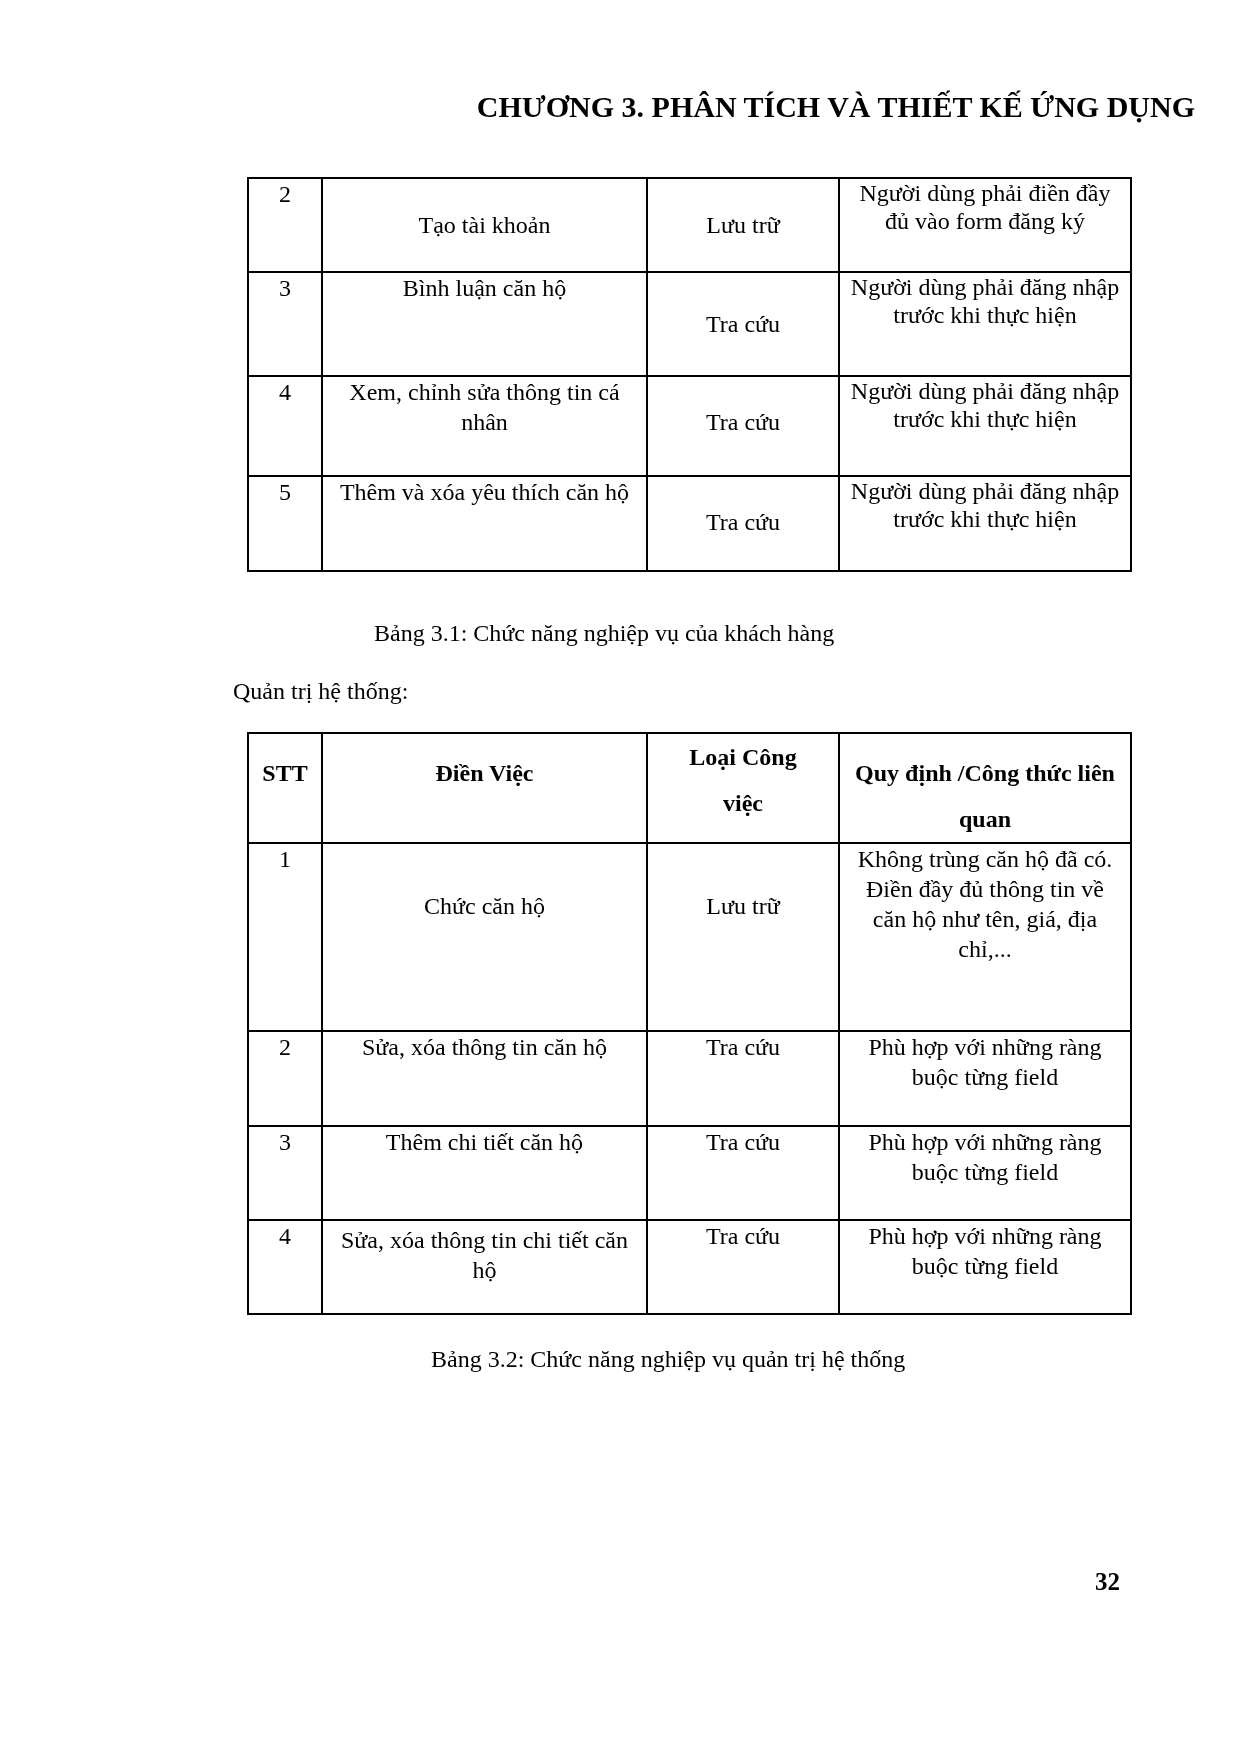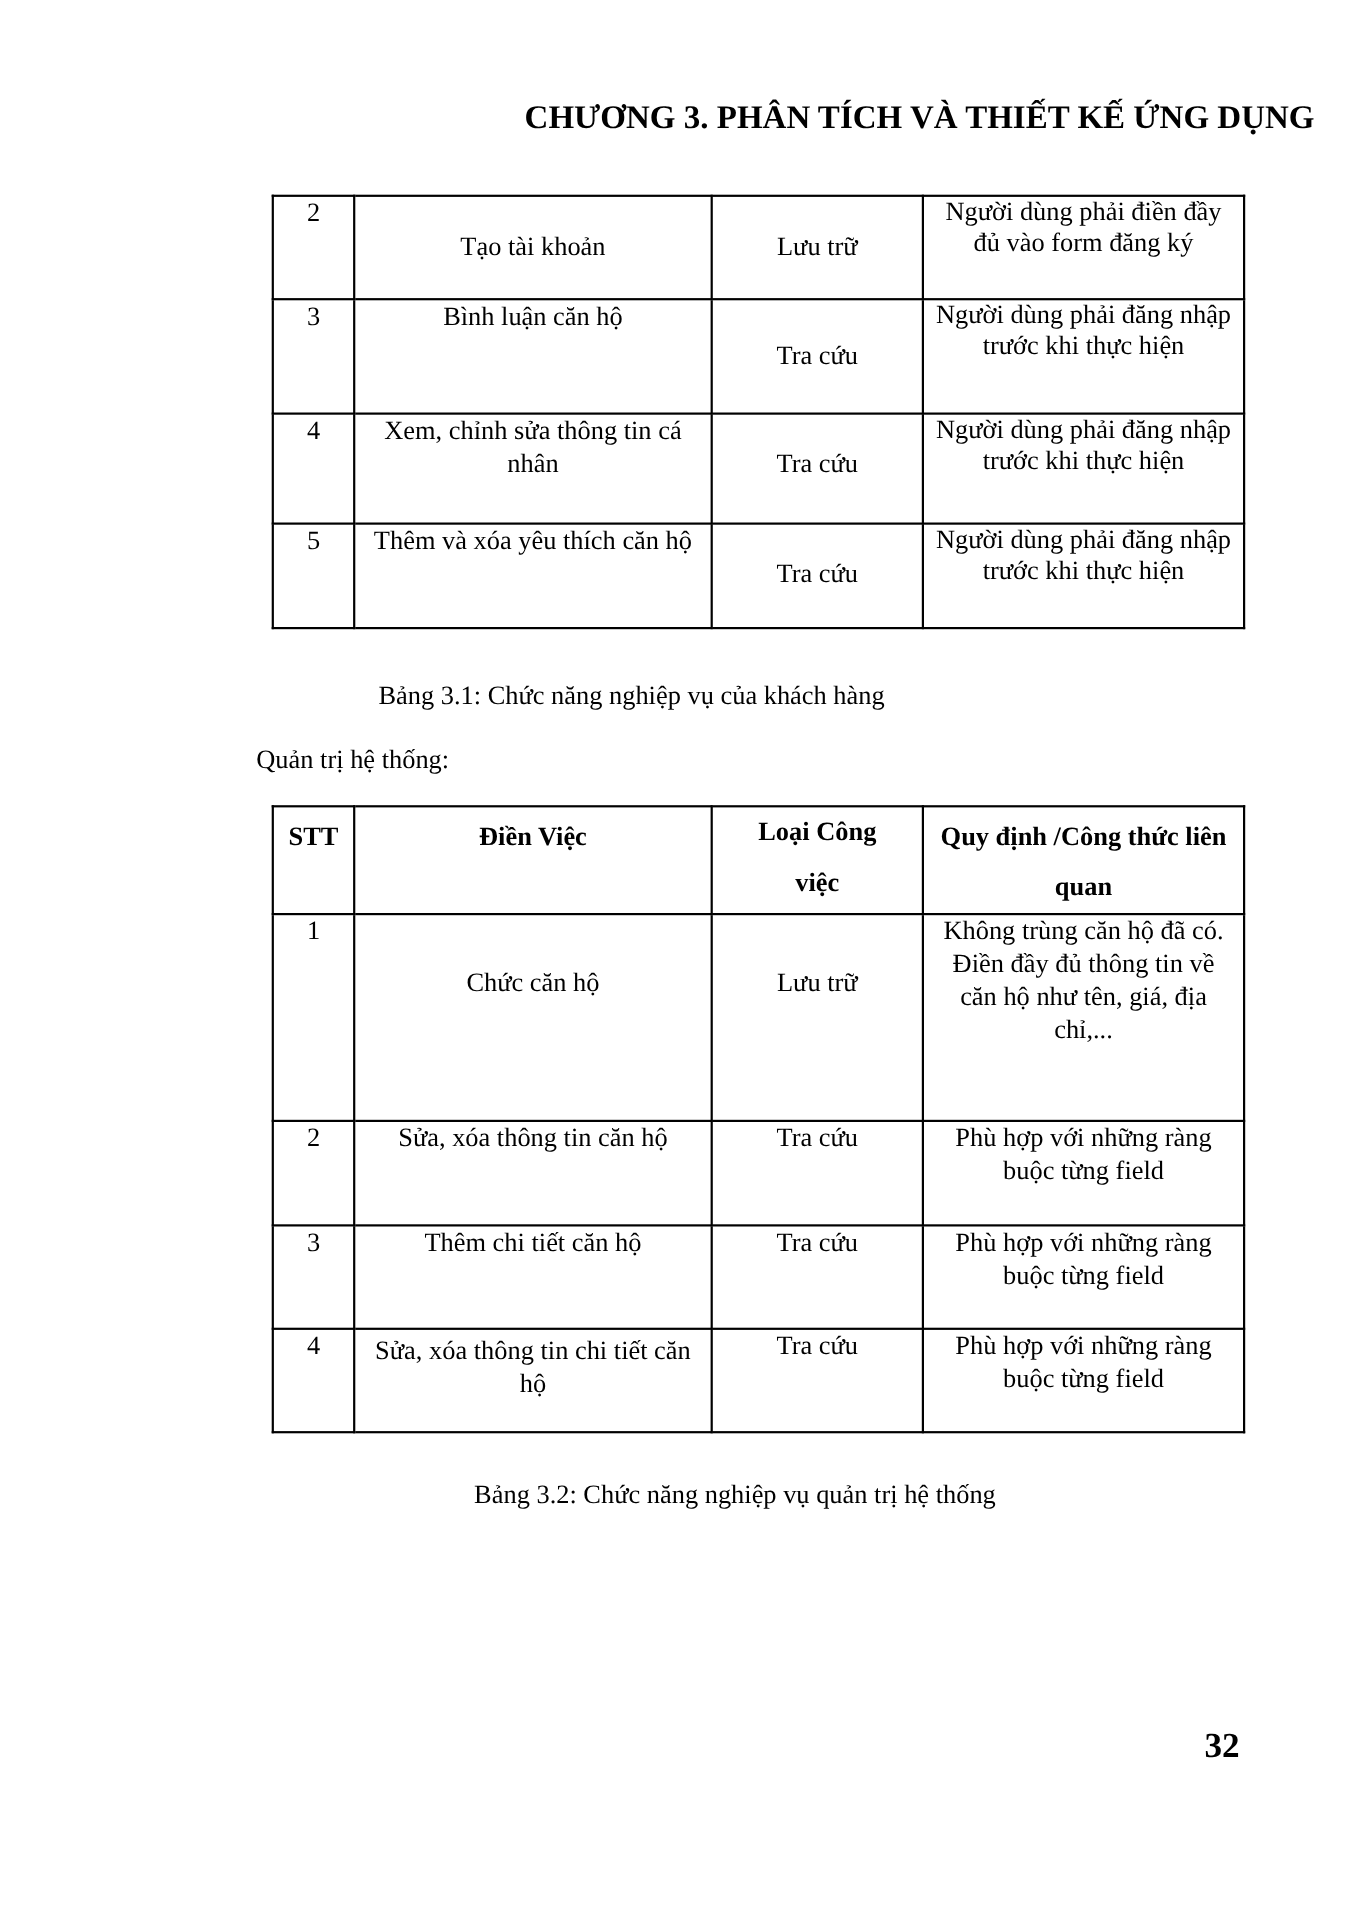--- a/index.html
+++ b/index.html
@@ -2,29 +2,29 @@
 <html><head>
 <meta charset="utf-8">
 <style>
   html, body { margin: 0; padding: 0; background: #ffffff; }
   body { width: 1240px; height: 1754px; position: relative; overflow: hidden;
          font-family: "Liberation Serif", "DejaVu Serif", serif; color: #000; }
   .abs { position: absolute; }
   .chapter-header { top: 90px; right: 45px; font-size: 30px; font-weight: bold; letter-spacing: 0px; white-space: nowrap; }
   table.doc { position: absolute; border-collapse: collapse; table-layout: fixed; font-size: 24px; }
   table.doc td, table.doc th { border: 2px solid #000; padding: 0 6px; vertical-align: top; text-align: center; line-height: 30px; font-weight: normal; }
-  table.doc th { font-weight: bold; line-height: 46px; padding-top: 4px; }
+  table.doc th { font-weight: bold; line-height: 46px; padding-top: 16px; }
   .t1 { left: 247px; top: 177px; width: 883px; }
   .t2 { left: 247px; top: 732px; width: 883px; }
   .t2 td { line-height: 47px; }
   .caption { font-size: 24px; white-space: nowrap; }
-  .cap1 { left: 344px; top: 620px; }
+  .cap1 { left: 374px; top: 620px; }
   .cap2 { left: 431px; top: 1346px; }
   .section-label { left: 233px; top: 678px; font-size: 24px; }
-  .page-number { left: 1095px; top: 1568px; font-size: 32px; font-weight: bold; }
+  .page-number { left: 1095px; top: 1568px; font-size: 25px; font-weight: bold; }
 </style>
 </head>
 <body>
 
 <div class="abs chapter-header">CHƯƠNG 3.  PHÂN TÍCH VÀ THIẾT KẾ ỨNG DỤNG</div>
 
 <table class="doc t1">
   <colgroup>
     <col style="width:74px">
       <col style="width:325px">

